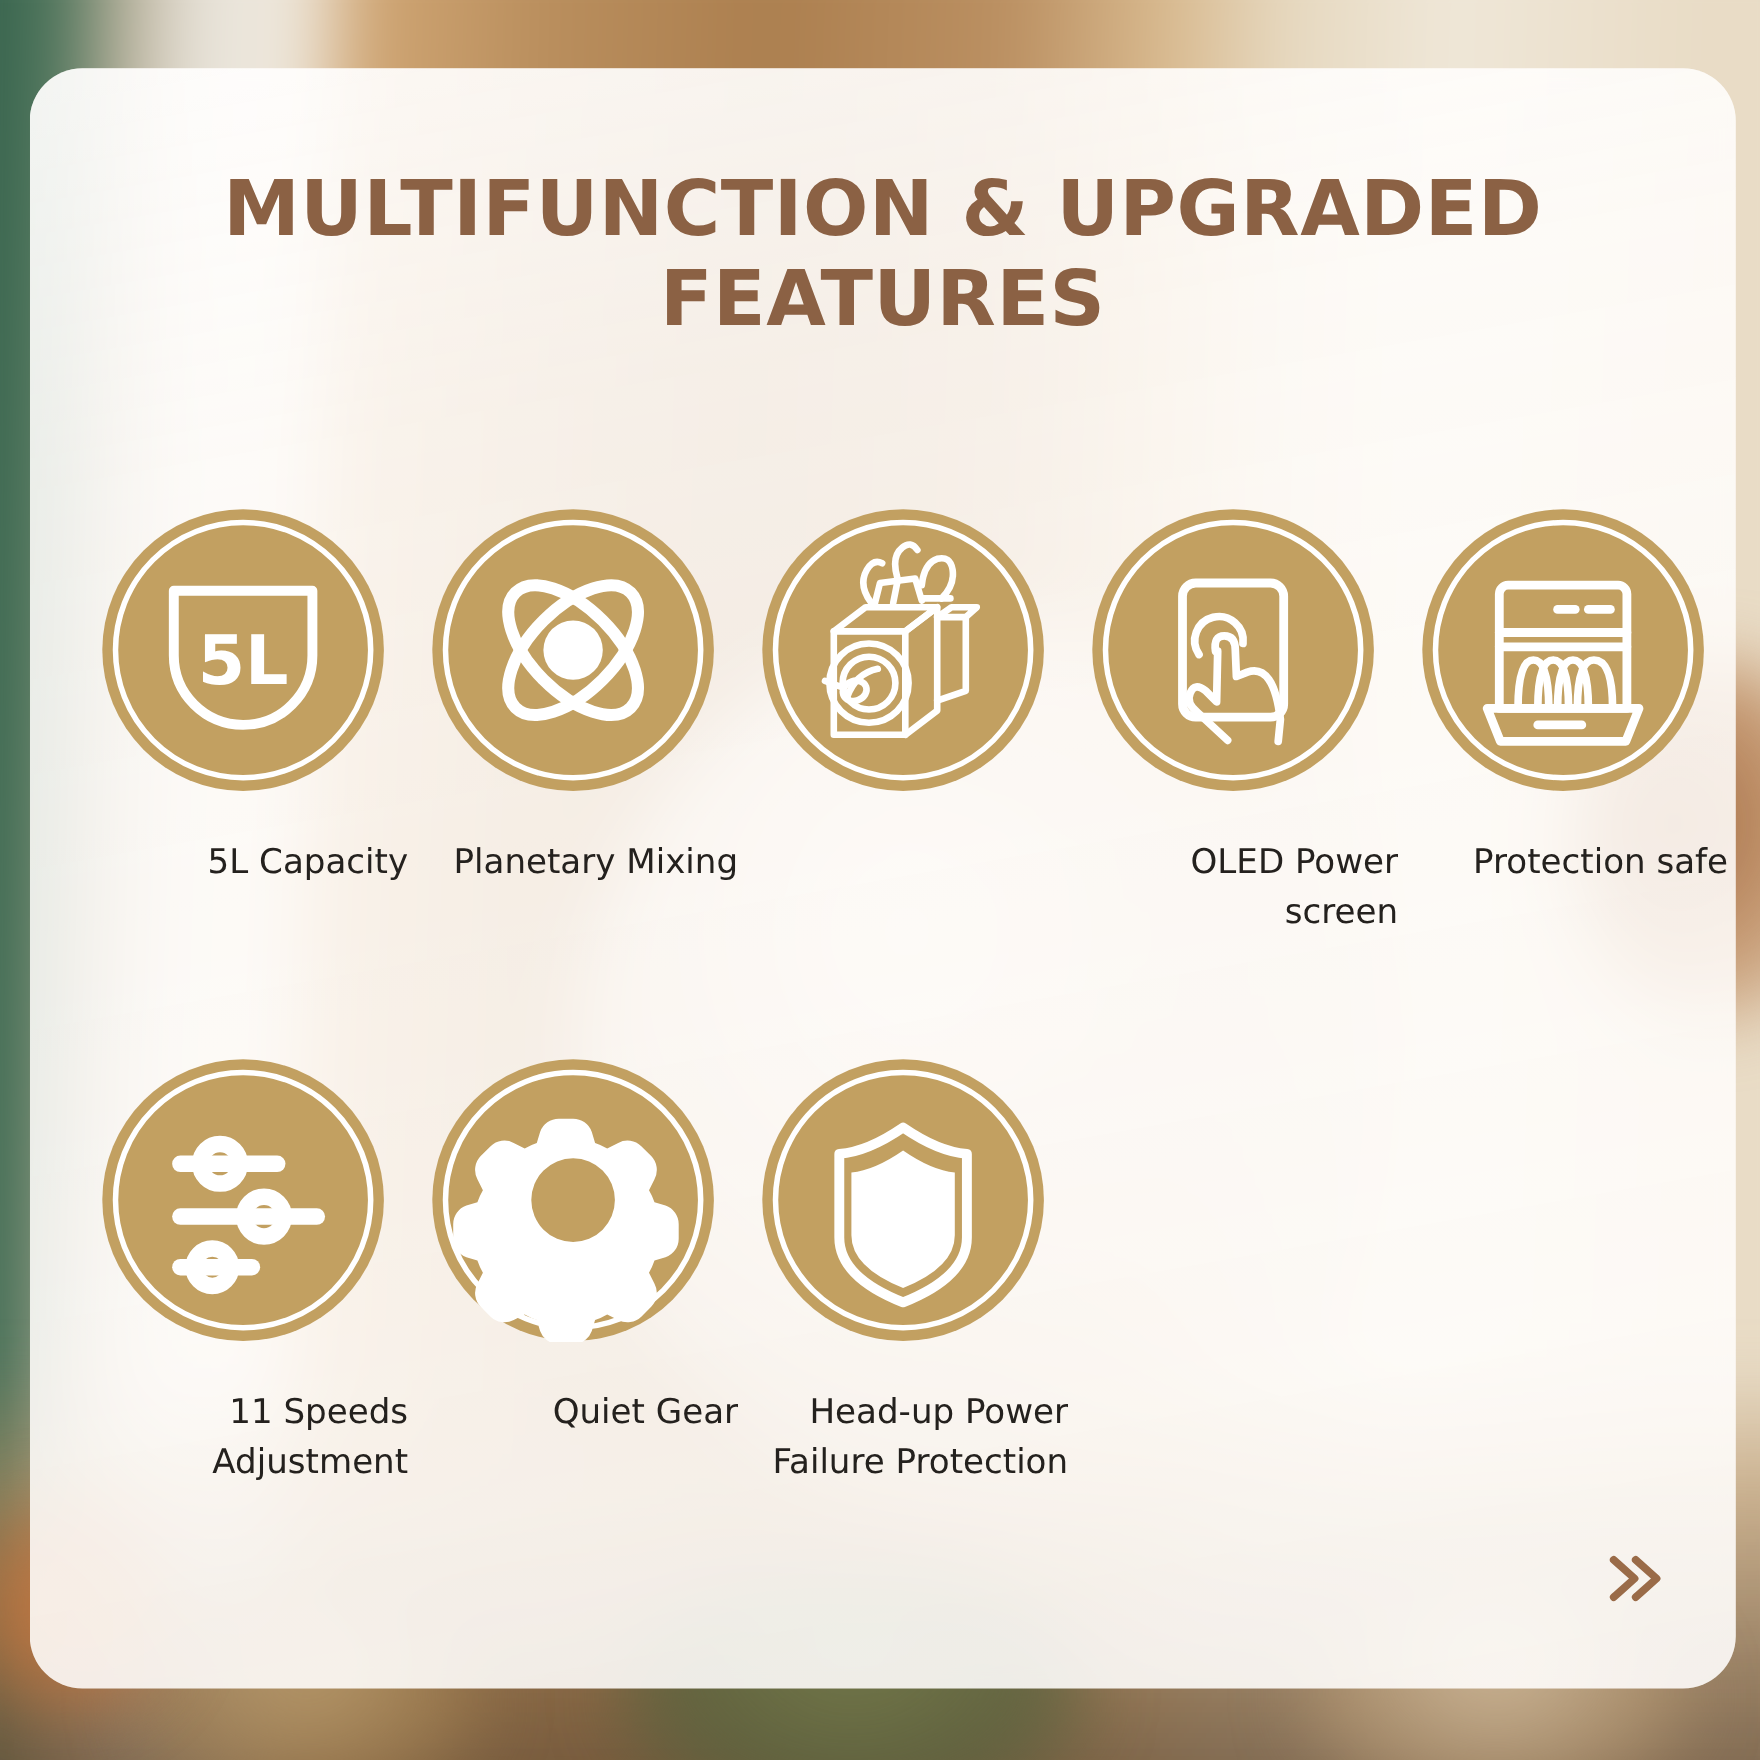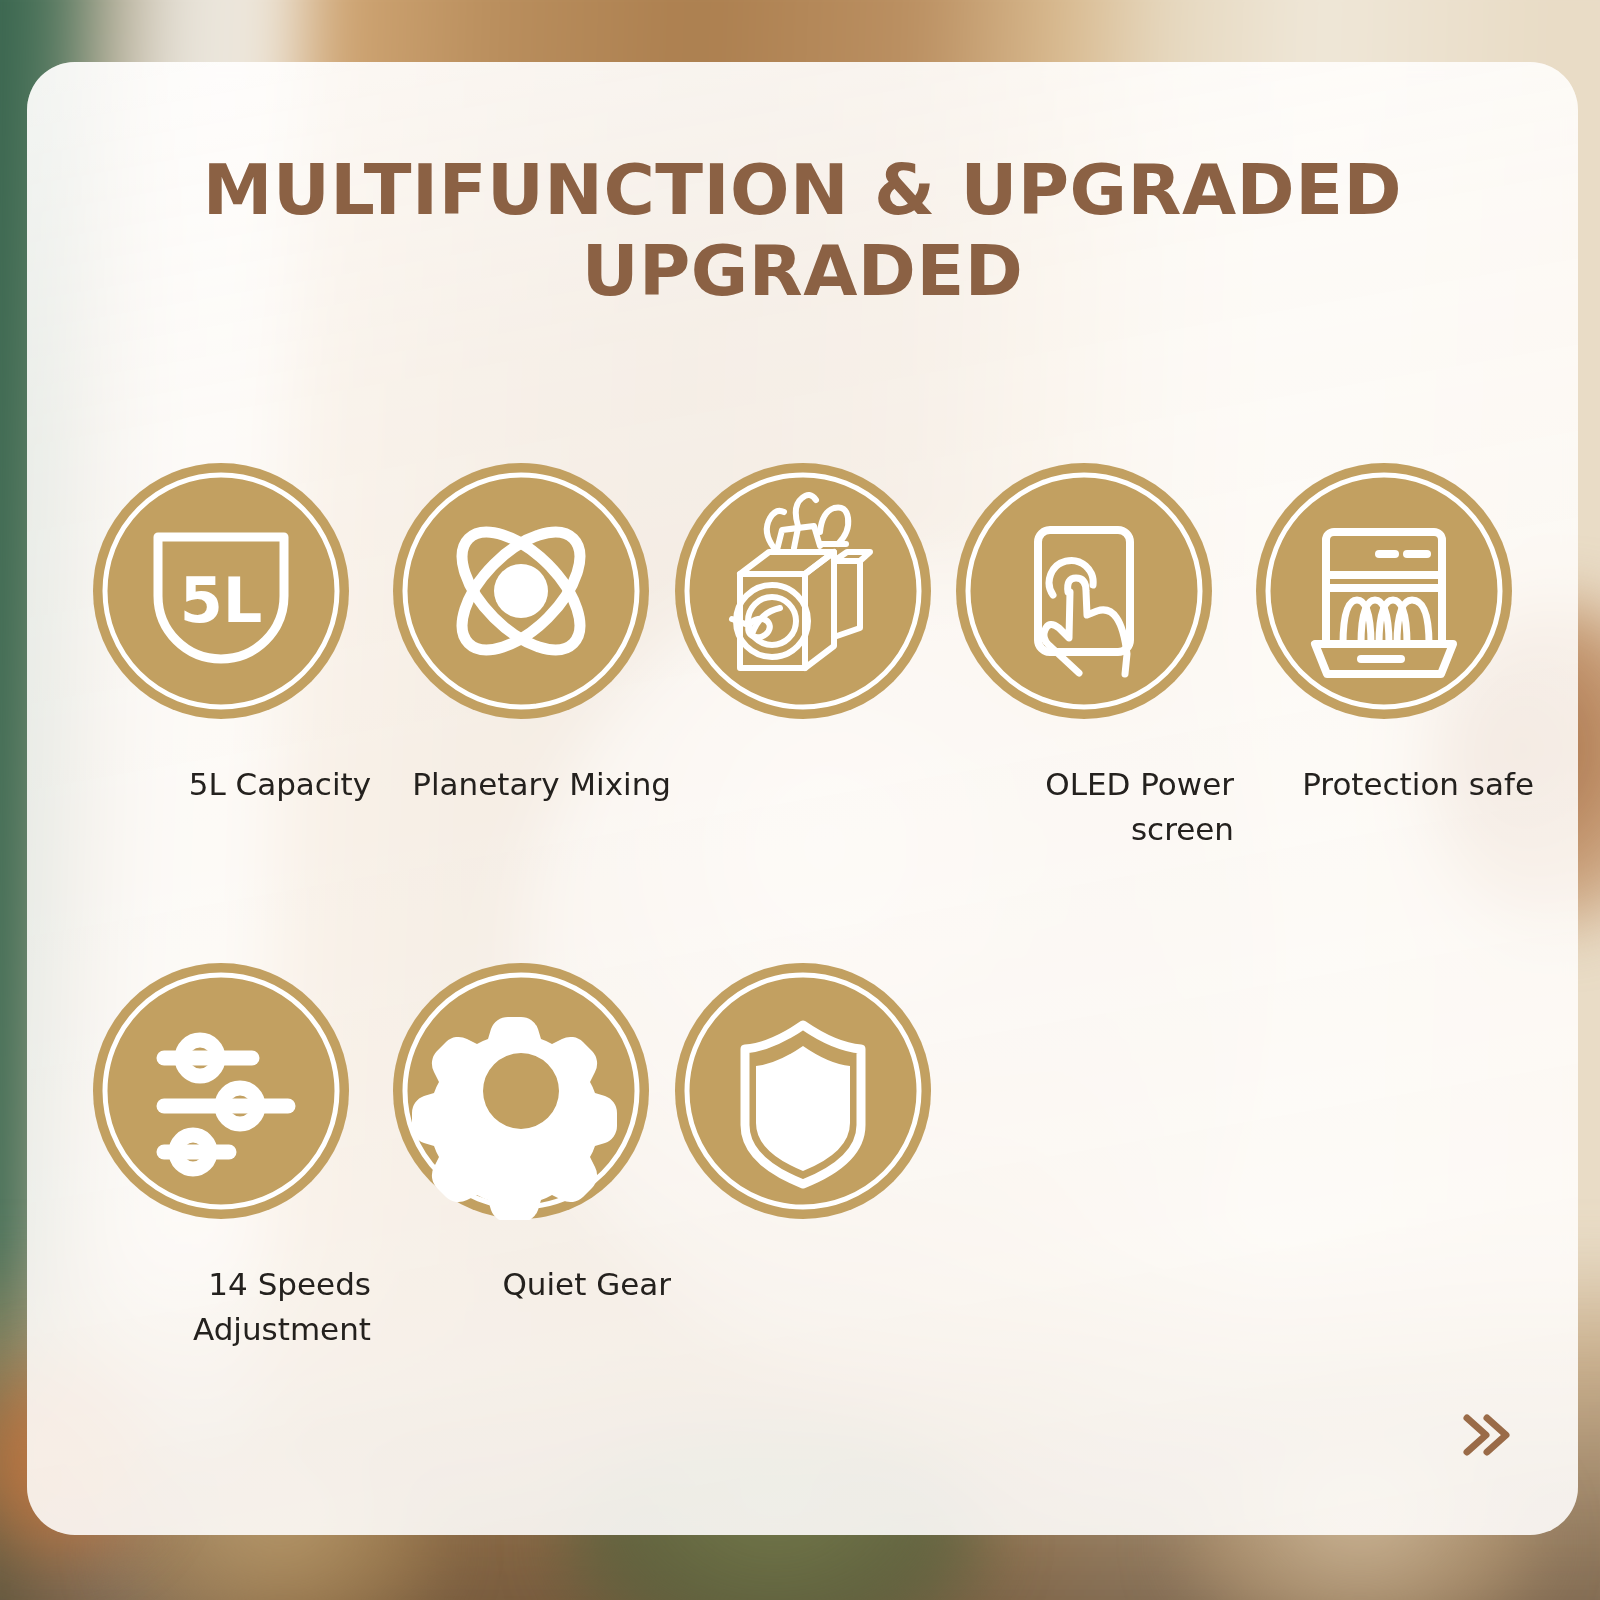--- a/index.html
+++ b/index.html
@@ -171,21 +171,21 @@
   <div class="bg-blob blob-bowl-green"></div>
   <div class="bg-blob blob-bowl-tan"></div>
   <div class="bg-blob blob-bowl-right"></div>
   <div class="bg-blob blob-orange"></div>
 
   <div class="card">
     <div class="card-sheen"></div>
 
     <div class="title">
       <div>MULTIFUNCTION &amp; UPGRADED</div>
-      <div>UPGRADED</div>
+      <div>FEATURES</div>
     </div>
 
     <div class="grid">
 
       <div class="feature">
         <div class="badge">
           <svg viewBox="0 0 258 258">
             <circle cx="129" cy="129" r="128" fill="#C2A061"></circle>
             <circle cx="129" cy="129" r="116" fill="none" stroke="#FFFFFF" stroke-width="5"></circle>
             <path d="M66 75 L192 75 L192 134 A63 63 0 0 1 129 197 A63 63 0 0 1 66 134 Z" fill="none" stroke="#FFFFFF" stroke-width="9" stroke-linejoin="round"></path>
@@ -293,21 +293,21 @@
               <path d="M72 144 L196 144"></path>
               <path d="M72 190 L137 190"></path>
             </g>
             <g fill="none" stroke="#FFFFFF" stroke-width="15">
               <circle cx="108" cy="96" r="18"></circle>
               <circle cx="148" cy="144" r="18"></circle>
               <circle cx="101" cy="190" r="17"></circle>
             </g>
           </svg>
         </div>
-        <div class="feature-label">14 Speeds Adjustment</div>
+        <div class="feature-label">11 Speeds Adjustment</div>
       </div>
 
       <div class="feature">
         <div class="badge">
           <svg viewBox="0 0 258 258">
             <circle cx="129" cy="129" r="128" fill="#C2A061"></circle>
             <circle cx="129" cy="129" r="116" fill="none" stroke="#FFFFFF" stroke-width="5"></circle>
             <path fill="#FFFFFF" fill-rule="evenodd" d="M129 55 a18 18 0 0 1 17 12 l3 10 a58 58 0 0 1 11 5 l10 -5 a18 18 0 0 1 21 3 l9 9 a18 18 0 0 1 3 21 l-5 10 a58 58 0 0 1 5 11 l10 3 a18 18 0 0 1 12 17 v13 a18 18 0 0 1 -12 17 l-10 3 a58 58 0 0 1 -5 11 l5 10 a18 18 0 0 1 -3 21 l-9 9 a18 18 0 0 1 -21 3 l-10 -5 a58 58 0 0 1 -11 5 l-3 10 a18 18 0 0 1 -17 12 h-13 a18 18 0 0 1 -17 -12 l-3 -10 a58 58 0 0 1 -11 -5 l-10 5 a18 18 0 0 1 -21 -3 l-9 -9 a18 18 0 0 1 -3 -21 l5 -10 a58 58 0 0 1 -5 -11 l-10 -3 a18 18 0 0 1 -12 -17 v-13 a18 18 0 0 1 12 -17 l10 -3 a58 58 0 0 1 5 -11 l-5 -10 a18 18 0 0 1 3 -21 l9 -9 a18 18 0 0 1 21 -3 l10 5 a58 58 0 0 1 11 -5 l3 -10 a18 18 0 0 1 17 -12 z
                      M129 91 a38 38 0 1 0 0 76 a38 38 0 0 0 0 -76 z"></path>
           </svg>
@@ -317,20 +317,21 @@
 
       <div class="feature">
         <div class="badge">
           <svg viewBox="0 0 258 258">
             <circle cx="129" cy="129" r="128" fill="#C2A061"></circle>
             <circle cx="129" cy="129" r="116" fill="none" stroke="#FFFFFF" stroke-width="5"></circle>
             <path d="M129 63 q-32 22 -58 24 L71 163 q0 36 58 59 q58 -23 58 -59 L187 87 q-26 -2 -58 -24 z" fill="none" stroke="#FFFFFF" stroke-width="9" stroke-linejoin="round"></path>
             <path d="M129 84 q-26 18 -47 20 L82 161 q0 29 47 48 q47 -19 47 -48 L176 104 q-21 -2 -47 -20 z" fill="#FFFFFF"></path>
           </svg>
         </div>
+        <div class="feature-label">Head-up Power Failure Protection</div>
       </div>
 
     </div>
 
     <div class="next-arrow">
       <svg viewBox="0 0 62 62" fill="none" stroke="#9A6B48" stroke-width="7" stroke-linecap="round" stroke-linejoin="round">
         <path d="M16 14 L35 31 L16 48"></path>
         <path d="M36 14 L55 31 L36 48"></path>
       </svg>
     </div>

